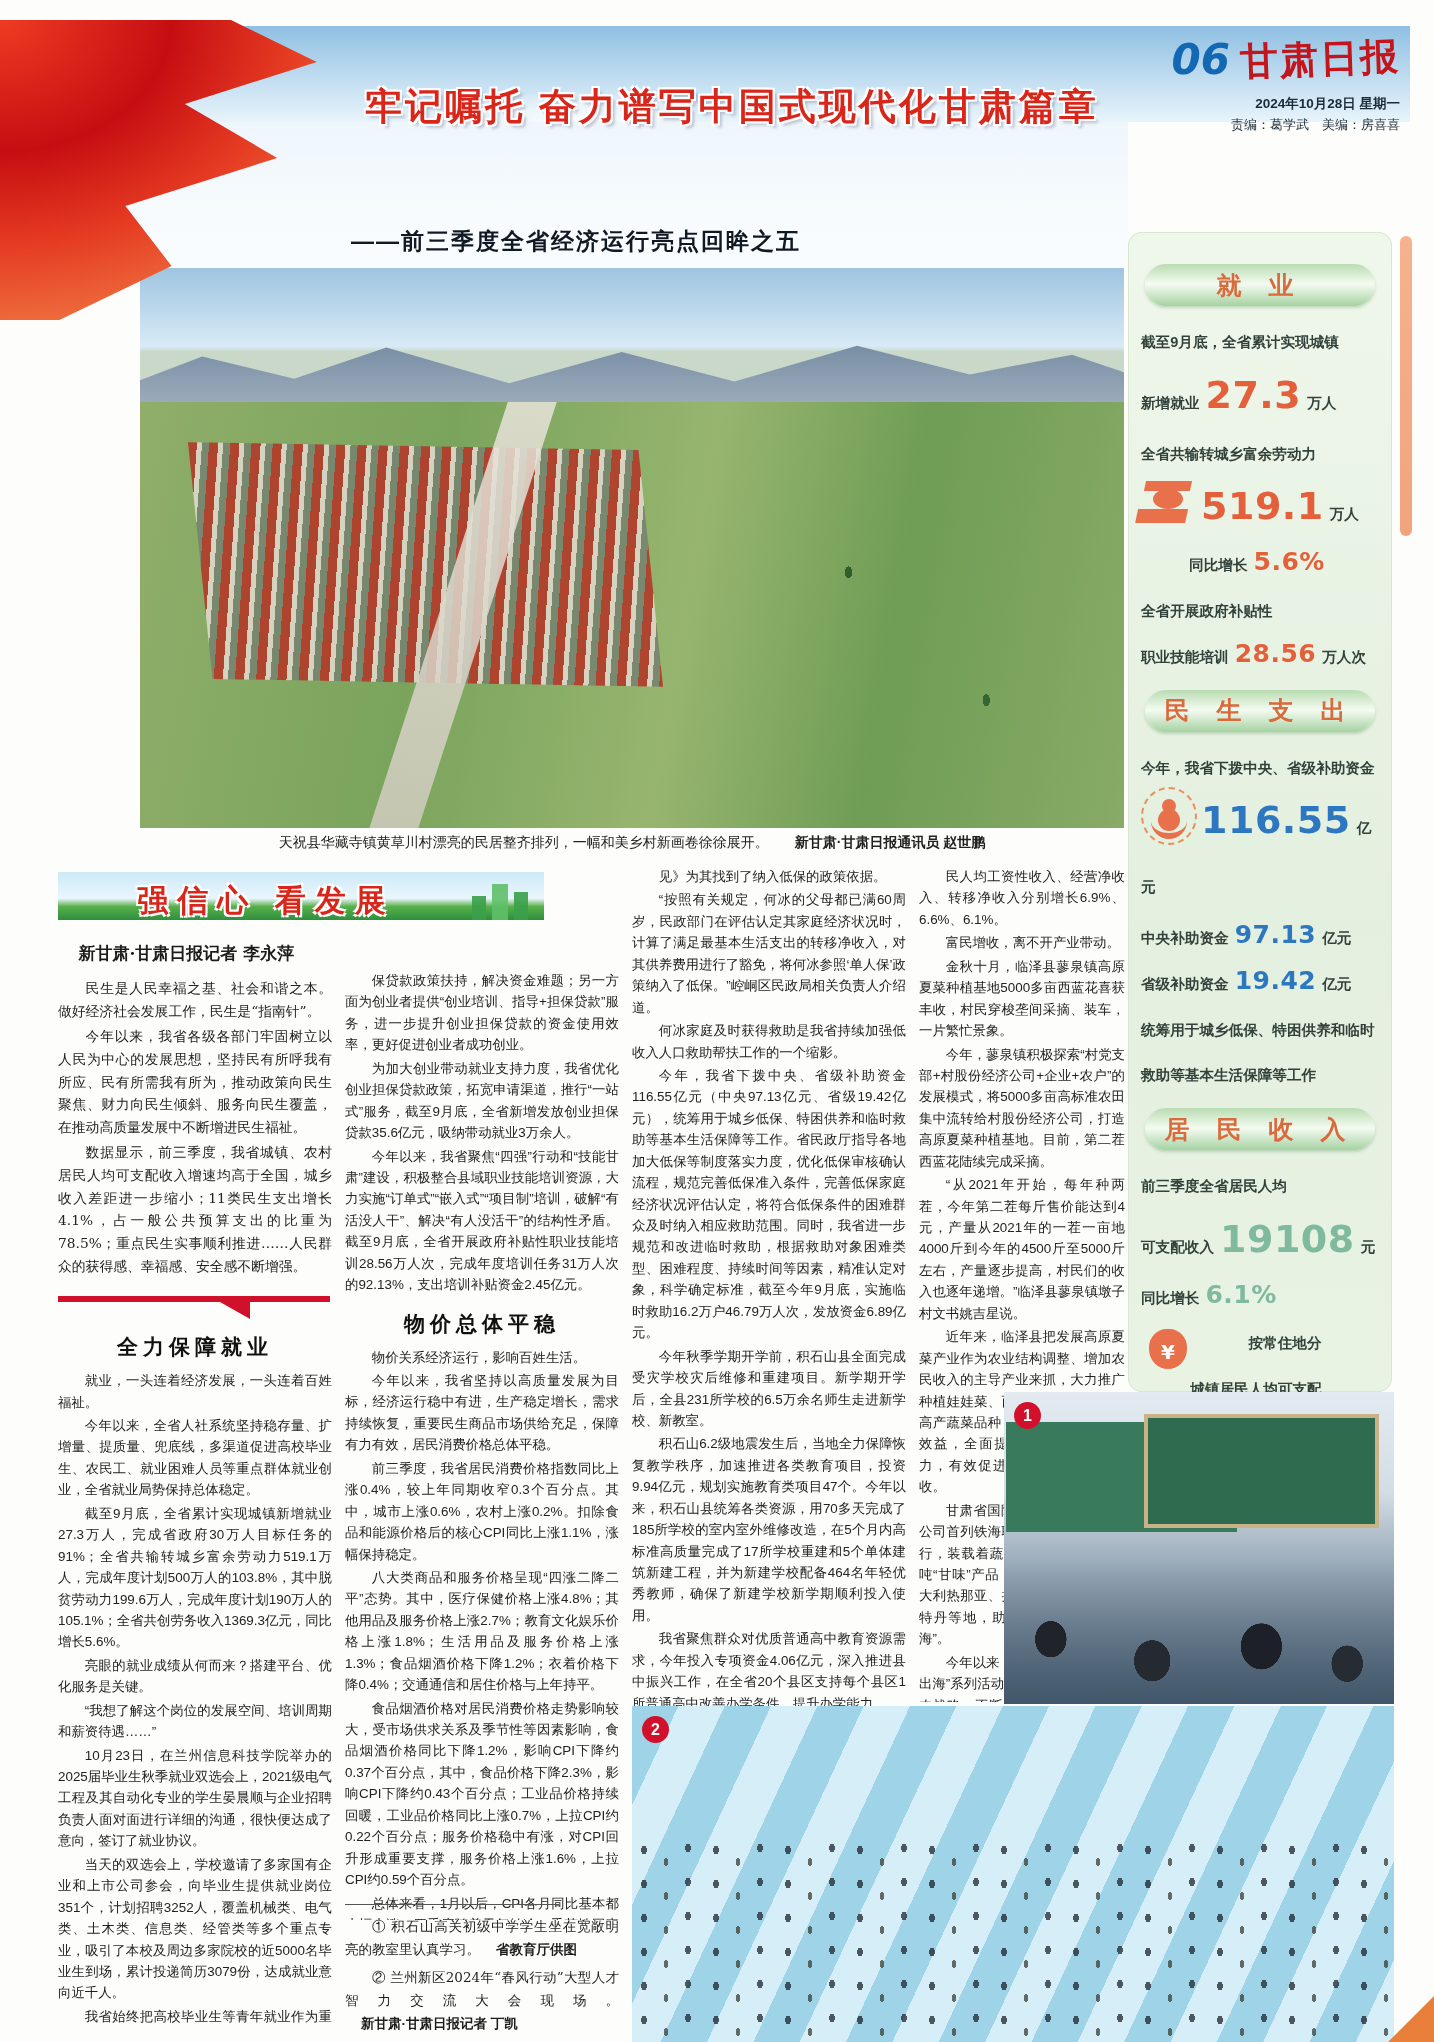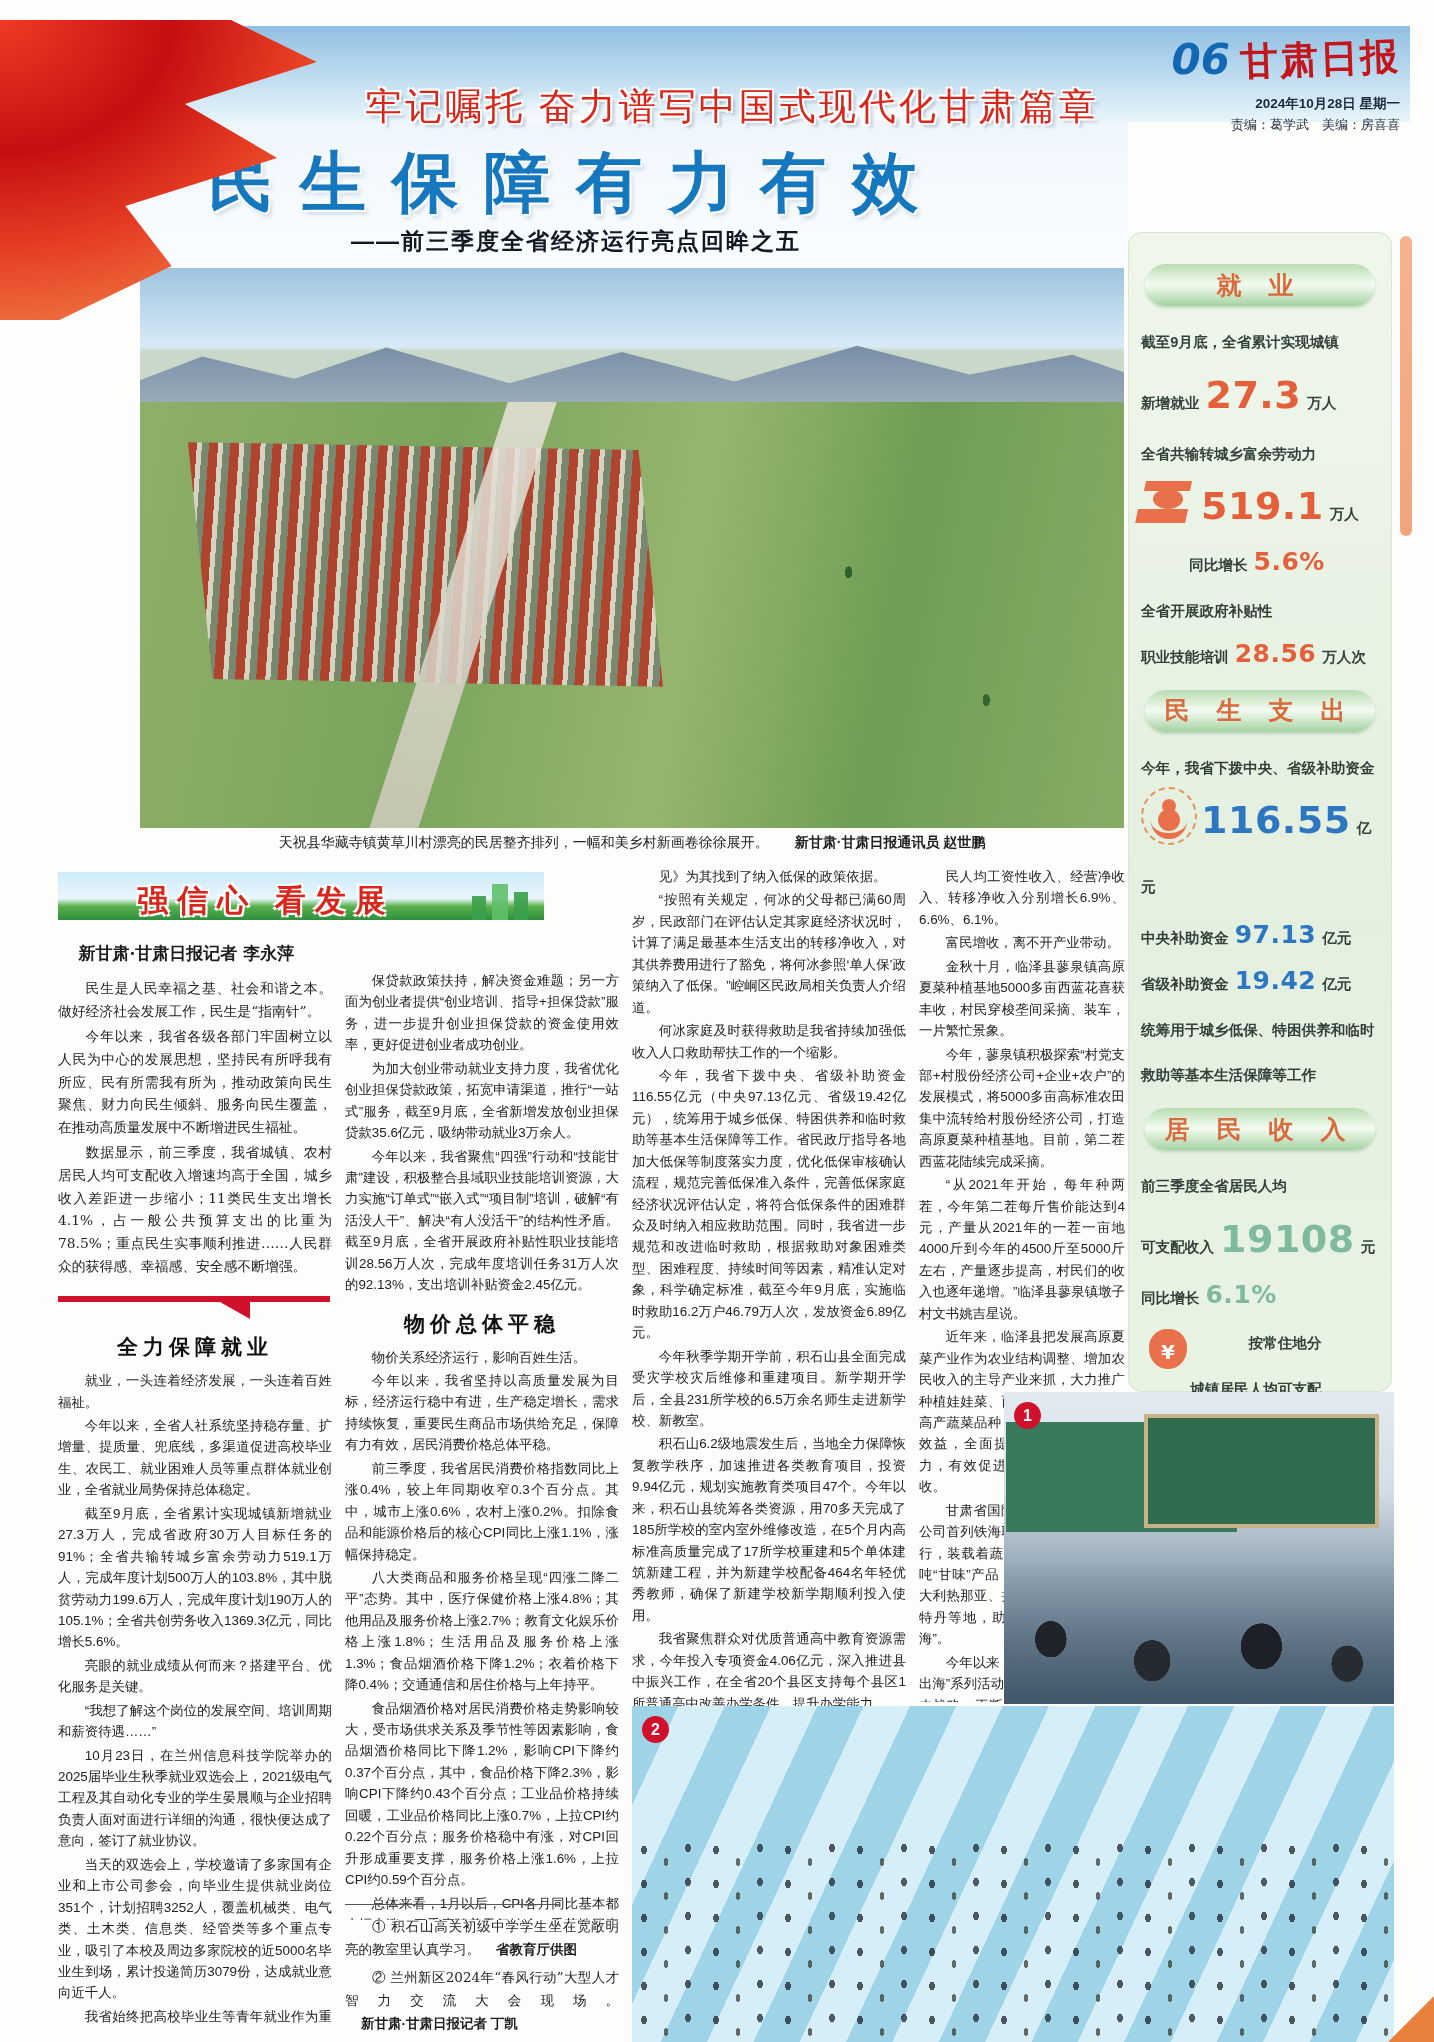--- a/index.html
+++ b/index.html
@@ -9,21 +9,21 @@
   .sky-band{position:absolute;left:24px;top:26px;width:1386px;height:96px;
     background:
       radial-gradient(140px 36px at 62% 88%, rgba(255,255,255,.85), rgba(255,255,255,0) 70%),
       radial-gradient(180px 40px at 40% 96%, rgba(255,255,255,.8), rgba(255,255,255,0) 70%),
       linear-gradient(180deg,#8fbfe2 0%,#b8d8ee 45%,#e8f4fb 100%);}
   .flag{position:absolute;left:0;top:20px;width:330px;height:300px;z-index:4;
     background:radial-gradient(130% 110% at 0% 0%, #ef3b23 0%, #c60e12 40%, #e53b22 68%, #f2füll 100%);
     background:radial-gradient(130% 110% at 0% 0%, #ef3b23 0%, #c60e12 40%, #e53b22 68%, #f07b45 100%);
     clip-path:polygon(0 0,70% 0,96% 14%,56% 28%,84% 46%,38% 62%,52% 82%,18% 100%,0 100%);}
   .slogan{position:absolute;left:330px;right:300px;top:82px;text-align:center;z-index:5;
-    font-size:37px;font-weight:400;letter-spacing:3px;color:var(--slogan_red,#d8261b);
+    font-size:37px;font-weight:700;letter-spacing:3px;color:var(--slogan_red,#d8261b);
     text-shadow:2px 2px 0 #fff,-2px 2px 0 #fff,2px -2px 0 #fff,-2px -2px 0 #fff,4px 4px 3px rgba(40,40,80,.25);}
   .mast-right{position:absolute;right:34px;top:34px;width:300px;text-align:right;z-index:5;}
   .page-num{display:inline-block;font-family:"DejaVu Sans",sans-serif;font-style:italic;
     font-weight:900;font-size:42px;color:var(--masthead_blue,#1268b3);vertical-align:middle;margin-right:10px;}
   .paper-name{display:inline-block;font-family:"DejaVu Serif",serif;font-weight:900;font-size:38px;
     color:var(--masthead_red,#c3161c);transform:rotate(-2deg);letter-spacing:2px;vertical-align:middle;}
   .mast-date{font-size:13.5px;color:#1b2b3a;margin-top:10px;font-weight:600;}
   .mast-editors{font-size:13px;color:#1b2b3a;margin-top:3px;}
   
   .headline-zone{position:absolute;left:24px;top:122px;width:1104px;height:146px;
@@ -156,21 +156,20 @@
   <div class="flag"></div>
   <div class="slogan">牢记嘱托 奋力谱写中国式现代化甘肃篇章</div>
   <div class="mast-right">
     <span class="page-num">06</span><span class="paper-name">甘肃日报</span>
     <div class="mast-date">2024年10月28日 星期一</div>
     <div class="mast-editors">责编：葛学武　美编：房喜喜</div>
   </div>
 </header>
 
 <section class="headline-zone">
-  <div class="headline">民生保障有力有效</div>
   <div class="subhead">——前三季度全省经济运行亮点回眸之五</div>
 </section>
 
 <figure class="main-photo" style="margin:0;">
   <div class="mp-mountains"></div>
   <div class="mp-fields"></div>
   <div class="mp-village"></div>
   <div class="mp-road"></div>
 </figure>
 <div class="photo-caption">

